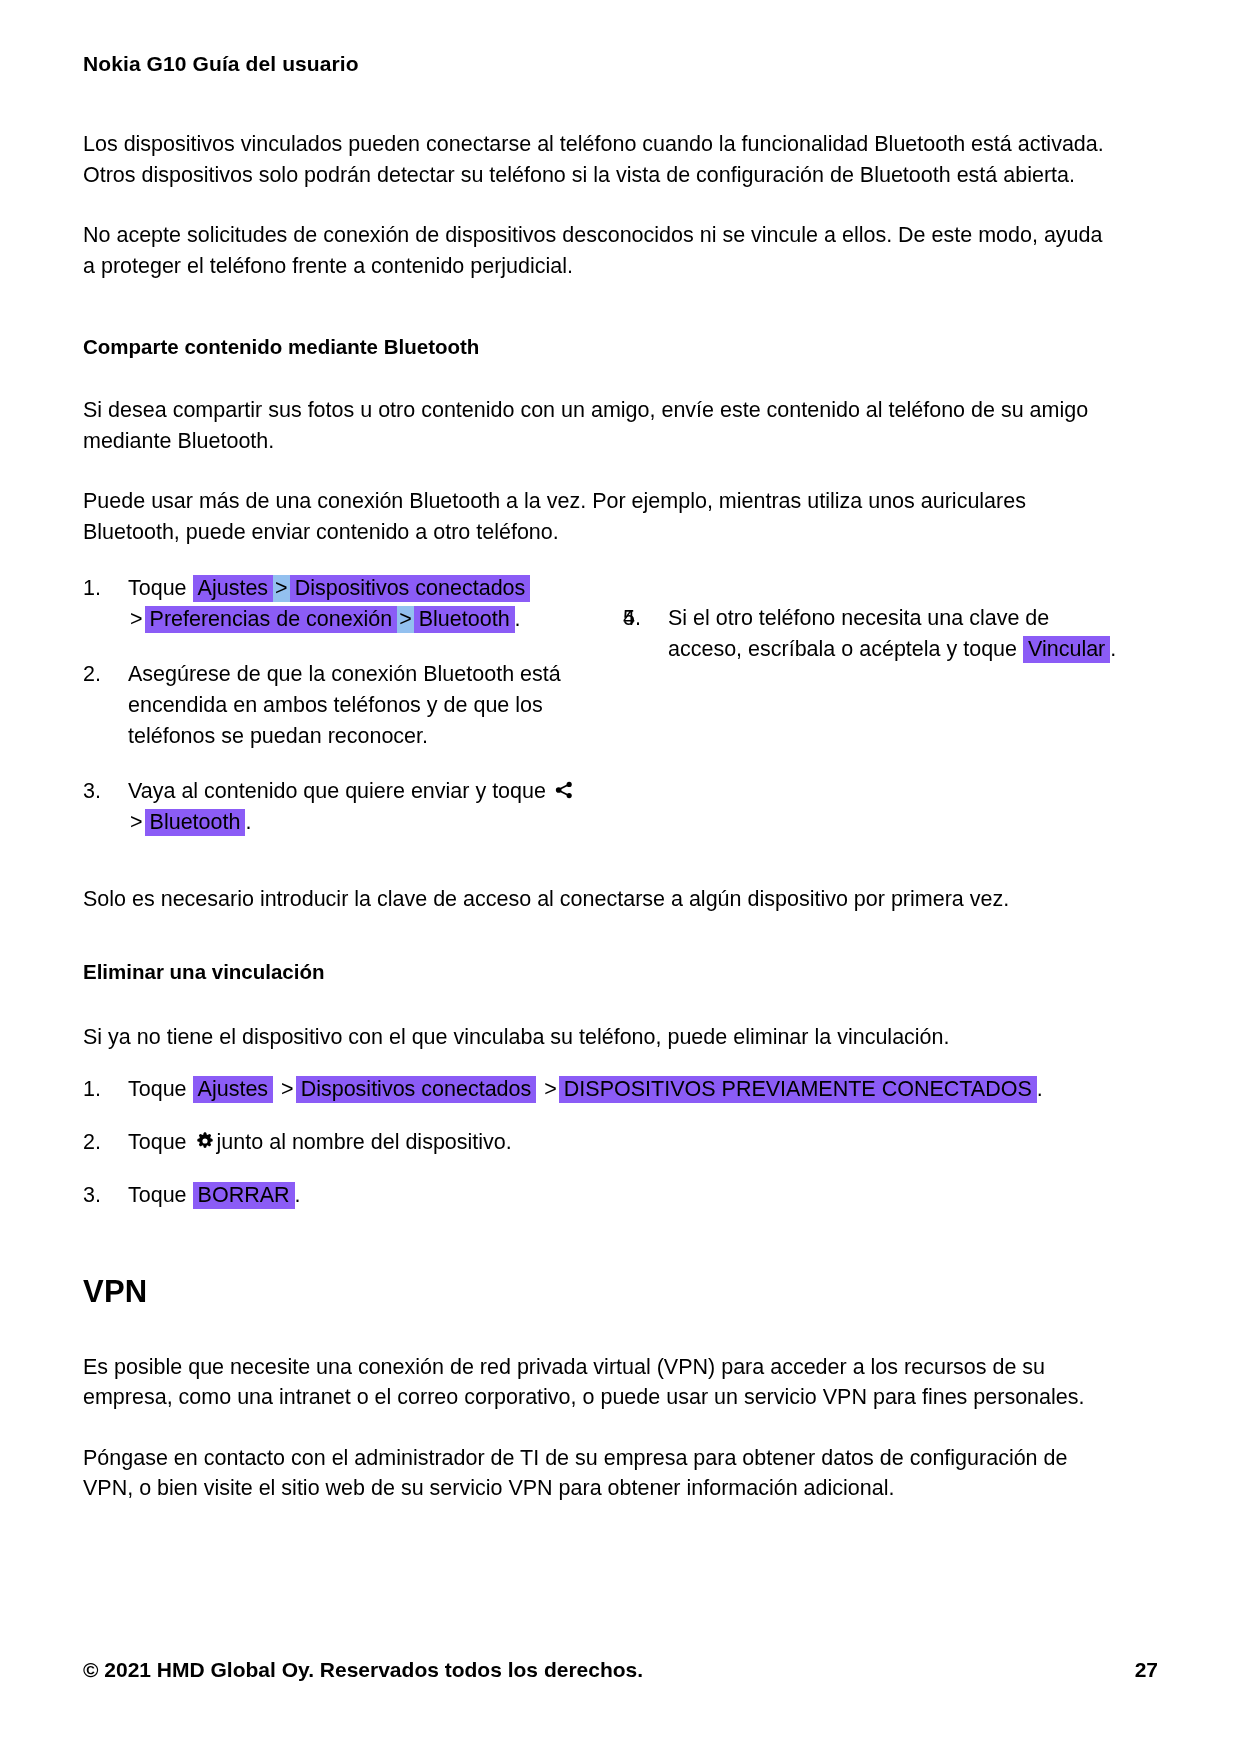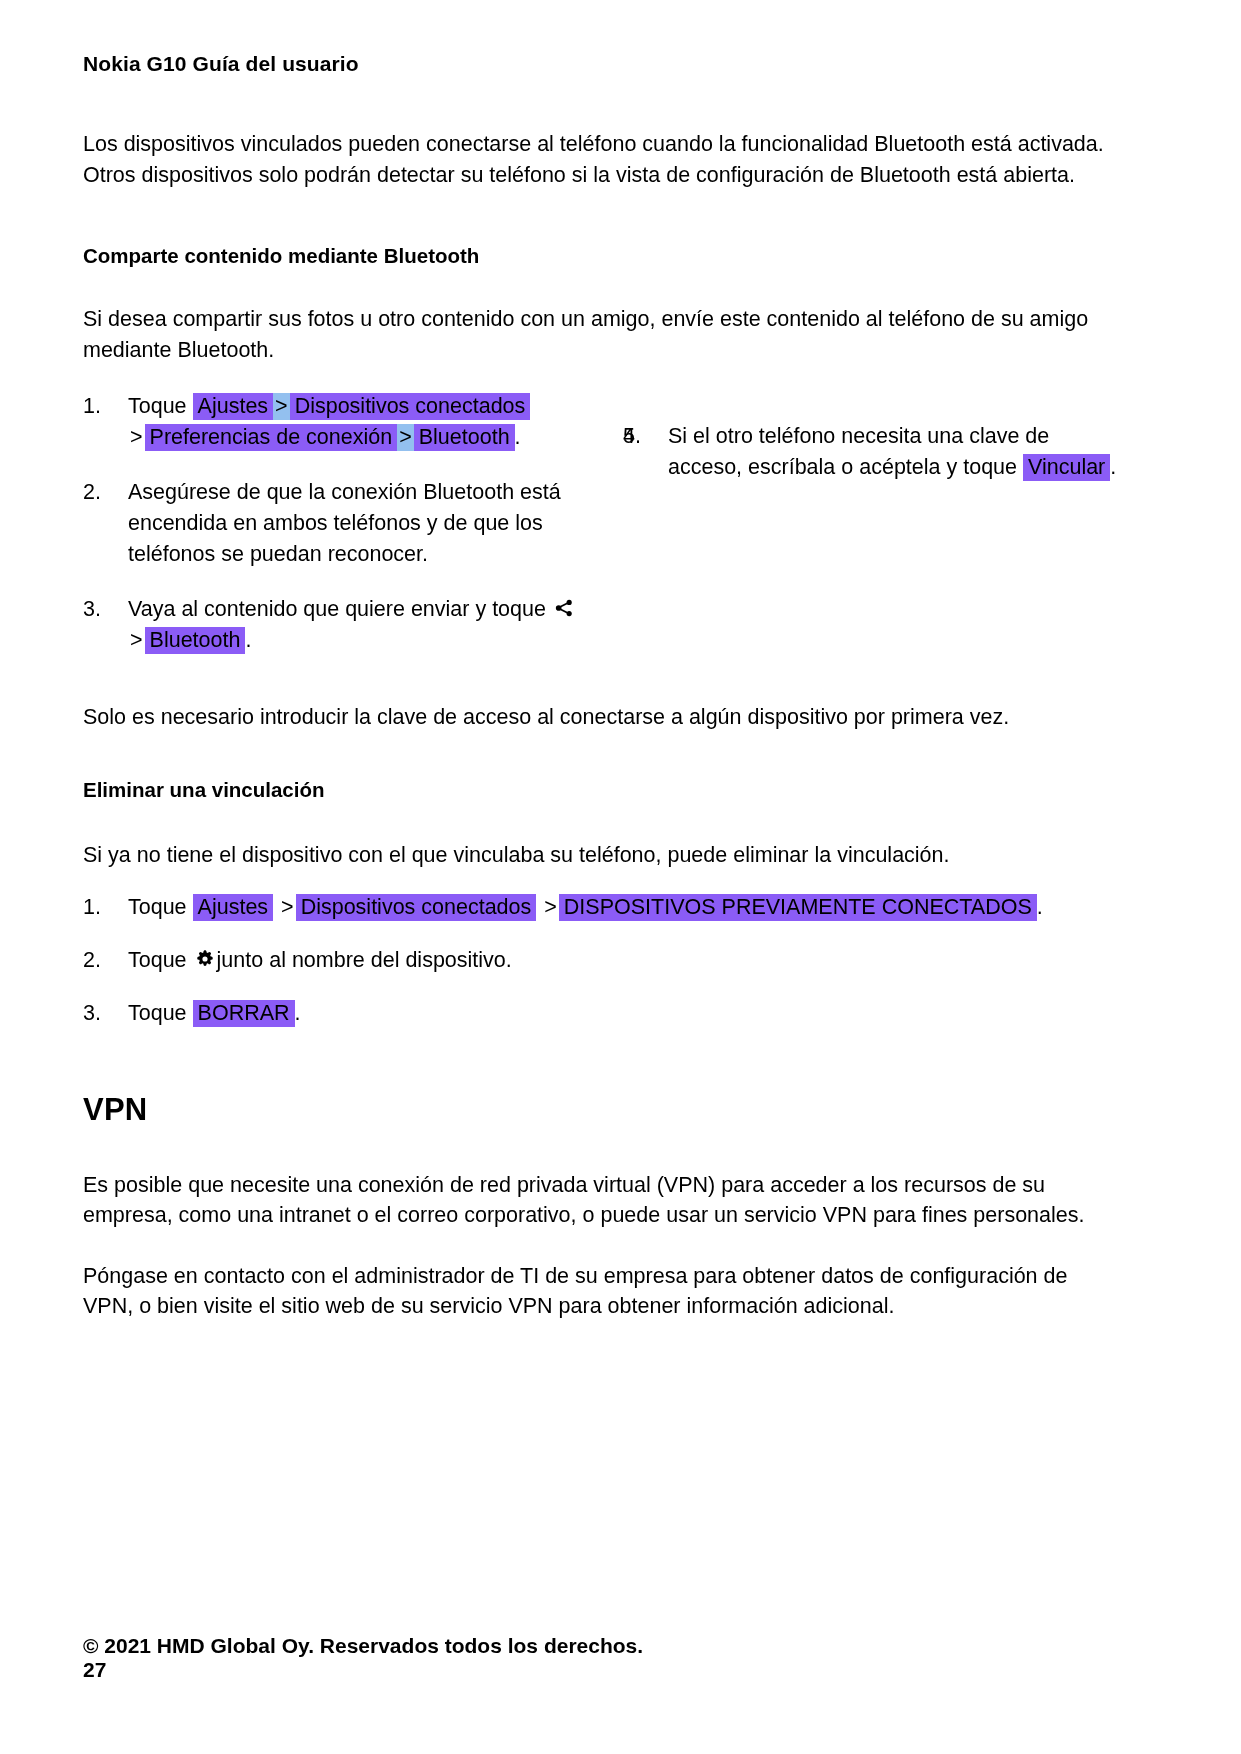--- a/index.html
+++ b/index.html
@@ -128,40 +128,41 @@
     position: absolute;
     left: 83px;
     right: 83px;
     bottom: 72px;
     display: flex;
     justify-content: space-between;
     align-items: baseline;
     font-size: 21px;
     font-weight: 700;
     color: #000;
-    flex-direction: column;
   }
   .doc-footer .page-num { font-weight: 700; }
 </style>
 </head>
 <body>
 
 <div class="page">
 
   <div class="content">
 
     <div class="doc-header">Nokia G10 Guía del usuario</div>
 
     <p class="para" style="margin-top:52px;">Los dispositivos vinculados pueden conectarse al teléfono cuando la funcionalidad Bluetooth está activada. Otros dispositivos solo podrán detectar su teléfono si la vista de configuración de Bluetooth está abierta.</p>
 
+    <p class="para">No acepte solicitudes de conexión de dispositivos desconocidos ni se vincule a ellos. De este modo, ayuda a proteger el teléfono frente a contenido perjudicial.</p>
 
     <h3 class="sub-heading">Comparte contenido mediante Bluetooth</h3>
 
     <p class="para" style="margin-top:34px;">Si desea compartir sus fotos u otro contenido con un amigo, envíe este contenido al teléfono de su amigo mediante Bluetooth.</p>
 
+    <p class="para">Puede usar más de una conexión Bluetooth a la vez. Por ejemplo, mientras utiliza unos auriculares Bluetooth, puede enviar contenido a otro teléfono.</p>
 
     <div class="two-col">
 
       <div class="col-left">
         <ol class="steps">
 
           <li>
             <span class="num">1.</span><span>Toque</span>
             <span class="ui">Ajustes</span><span class="ui-sep">&gt;</span><span class="ui">Dispositivos conectados</span>
             <span class="sep">&gt;</span><span class="ui">Preferencias de conexión</span><span class="ui-sep">&gt;</span><span class="ui">Bluetooth</span><span>.</span>

